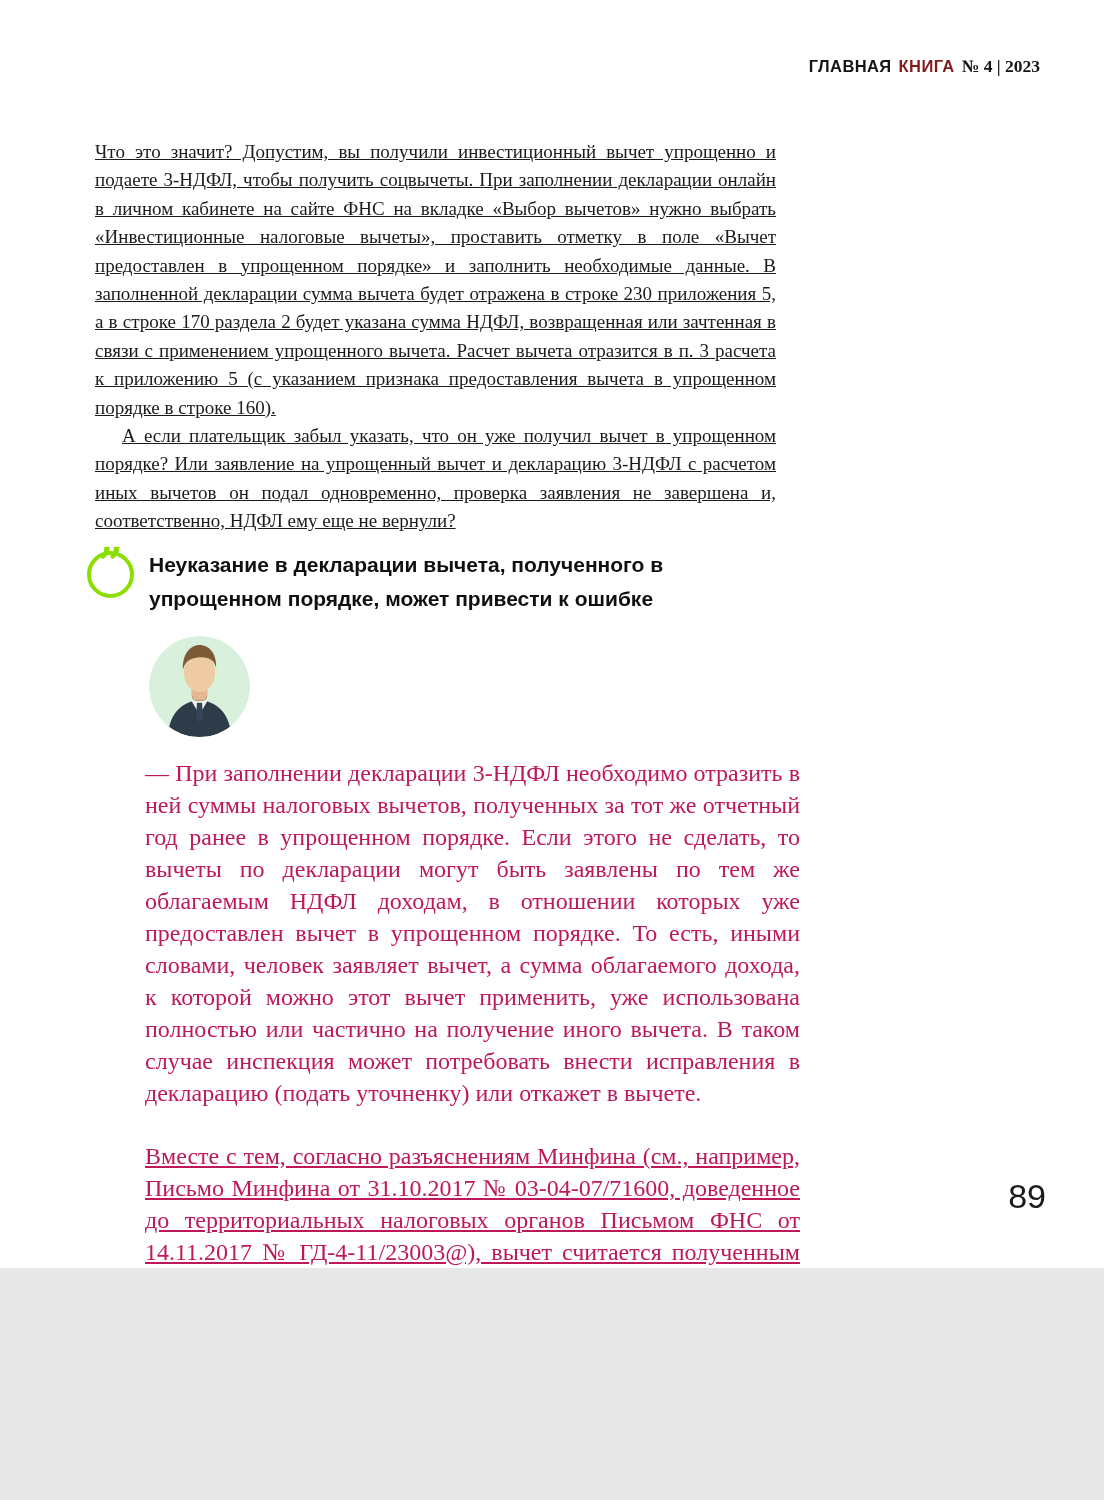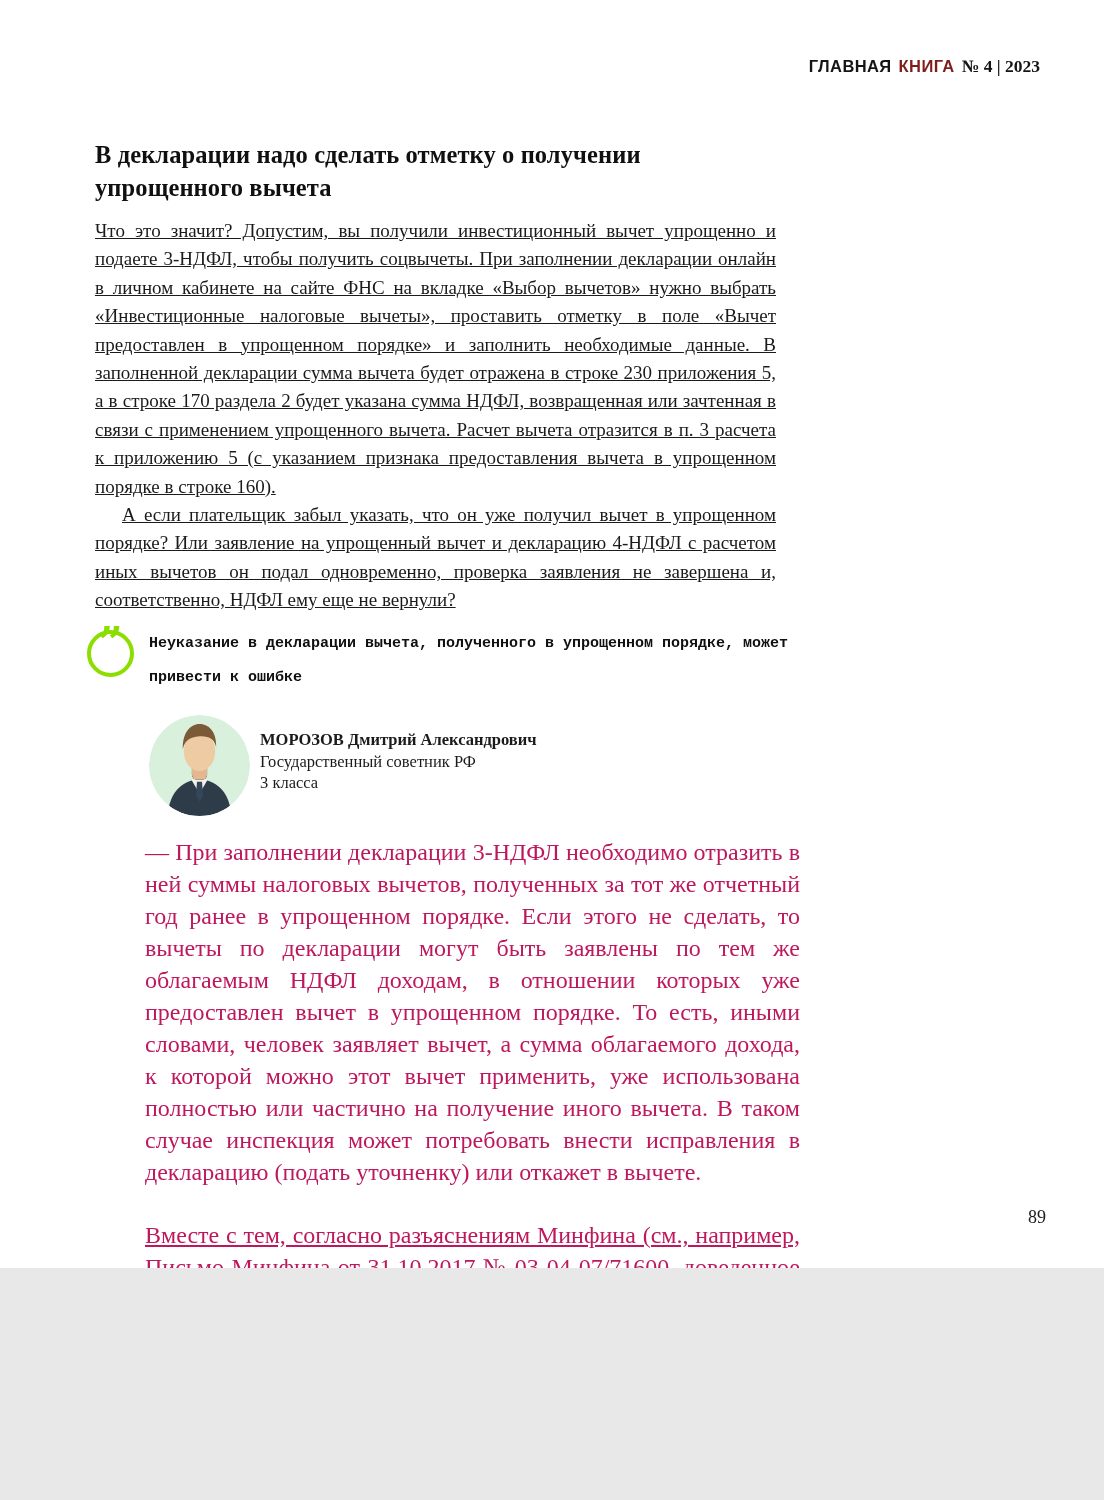--- a/index.html
+++ b/index.html
@@ -86,23 +86,23 @@
   }
   .quote-glyph {
     font-family: "DejaVu Serif", serif;
     font-weight: 700;
     font-size: 42px;
     line-height: 1;
     color: #8cde00;
     margin-top: -20px;
   }
   .quote-heading {
-    font-family: Liberation Mono, monospace;
+    font-family: Liberation Sans, sans-serif;
     font-weight: 700;
-    font-size: 15px;
+    font-size: 21px;
     line-height: 34px;
     color: #101010;
     padding-left: 4px;
   }
   .expert-row {
     display: flex;
     align-items: flex-start;
     gap: 10px;
     margin-top: 20px;
     margin-left: 4px;
@@ -130,42 +130,41 @@
     text-align: justify;
     color: #be185d;
     margin-top: 20px;
   }
   .quote-par + .quote-par { margin-top: 31px; text-decoration: underline; }
 
   
   .page-number {
     position: absolute;
     right: 58px;
-    bottom: 40px;
-    font-family: Liberation Serif, serif;
-    font-size: 18px;
+    bottom: 52px;
+    font-family: Liberation Sans, sans-serif;
+    font-size: 34px;
     color: #1b1b1b;
   }
 </style>
 </head>
 <body>
 
 <div class="page">
 
   <div class="header">
     <span class="brand-primary">ГЛАВНАЯ</span>
     <span class="brand-accent">КНИГА</span>
     <span class="issue">№ 4 | 2023</span>
   </div>
 
   <div class="content">
-    <h1 class="article-title">В декларации надо сделать отметку о получении упрощенного вычета</h1>
 
     <p class="body-par">Что это значит? Допустим, вы получили инвестиционный вычет упрощенно и подаете 3-НДФЛ, чтобы получить соцвычеты. При заполнении декларации онлайн в личном кабинете на сайте ФНС на вкладке «Выбор вычетов» нужно выбрать «Инвестиционные налоговые вычеты», проставить отметку в поле «Вычет предоставлен в упрощенном порядке» и заполнить необходимые данные. В заполненной декларации сумма вычета будет отражена в строке 230 приложения 5, а в строке 170 раздела 2 будет указана сумма НДФЛ, возвращенная или зачтенная в связи с применением упрощенного вычета. Расчет вычета отразится в п. 3 расчета к приложению 5 (с указанием признака предоставления вычета в упрощенном порядке в строке 160).</p>
-    <p class="body-par indent">А если плательщик забыл указать, что он уже получил вычет в упрощенном порядке? Или заявление на упрощенный вычет и декларацию 4-НДФЛ с расчетом иных вычетов он подал одновременно, проверка заявления не завершена и, соответственно, НДФЛ ему еще не вернули?</p>
+    <p class="body-par indent">А если плательщик забыл указать, что он уже получил вычет в упрощенном порядке? Или заявление на упрощенный вычет и декларацию 3-НДФЛ с расчетом иных вычетов он подал одновременно, проверка заявления не завершена и, соответственно, НДФЛ ему еще не вернули?</p>
 
     <div class="quote-block">
       <div class="quote-icon">
         <span class="quote-glyph">”</span>
       </div>
       <h2 class="quote-heading">Неуказание в декларации вычета, полученного в упрощенном порядке, может привести к ошибке</h2>
 
       <div class="expert-row">
         <div class="avatar">
           <svg viewBox="0 0 100 100" xmlns="http://www.w3.org/2000/svg">
@@ -179,25 +178,20 @@
               <path d="M18,102 C20,74 34,65 50,63 C66,65 80,74 82,102 Z" fill="#2e3b49"></path>
               <polygon points="42,64 50,78 58,64 50,60" fill="#f3f1ec"></polygon>
               <polygon points="47.5,66 52.5,66 53.5,80 50,86 46.5,80" fill="#35465a"></polygon>
               <rect x="42.5" y="46" width="15" height="18" rx="5" fill="#e3b астр890"></rect>
               <rect x="42.5" y="46" width="15" height="18" rx="5" fill="#e3b890"></rect>
               <ellipse cx="50" cy="36" rx="15.5" ry="19.5" fill="#eecba2"></ellipse>
               <path d="M33.5,34 C33,15 43,9 50,9 C58,9 67,15 66.5,32 C65,24 60,20.5 50,21 C40,21.5 35,26 33.5,34 Z" fill="#7b5a38"></path>
             </g>
           </svg>
         </div>
-        <div class="expert-info">
-          <div class="expert-name">МОРОЗОВ Дмитрий Александрович</div>
-          <div>Государственный советник РФ</div>
-          <div>3 класса</div>
-        </div>
       </div>
 
       <p class="quote-par">—  При заполнении декларации 3-НДФЛ необходимо отразить в ней суммы налоговых вычетов, полученных за тот же отчетный год ранее в упрощенном порядке. Если этого не сделать, то вычеты по декларации могут быть заявлены по тем же облагаемым НДФЛ доходам, в отношении которых уже предоставлен вычет в упрощенном порядке. То есть, иными словами, человек заявляет вычет, а сумма облагаемого дохода, к которой можно этот вычет применить, уже использована полностью или частично на получение иного вычета. В таком случае инспекция может потребовать внести исправления в декларацию (подать уточненку) или откажет в вычете.</p>
       <p class="quote-par">Вместе с тем, согласно разъяснениям Минфина (см., например, Письмо Минфина от 31.10.2017 № 03-04-07/71600, доведенное до территориальных налоговых органов Письмом ФНС от 14.11.2017 № ГД-4-11/23003@), вычет считается полученным после возврата НДФЛ на банковский счет физического лица. Поэтому налогоплательщик не обязан указывать в декларации сумму налогового вычета, который он заявил в упрощенном порядке, если проверка заявления на момент подачи декларации не завершена и возврат налога не произведен.</p>
     </div>
   </div>
 
   <div class="page-number">89</div>
 
 </div>

